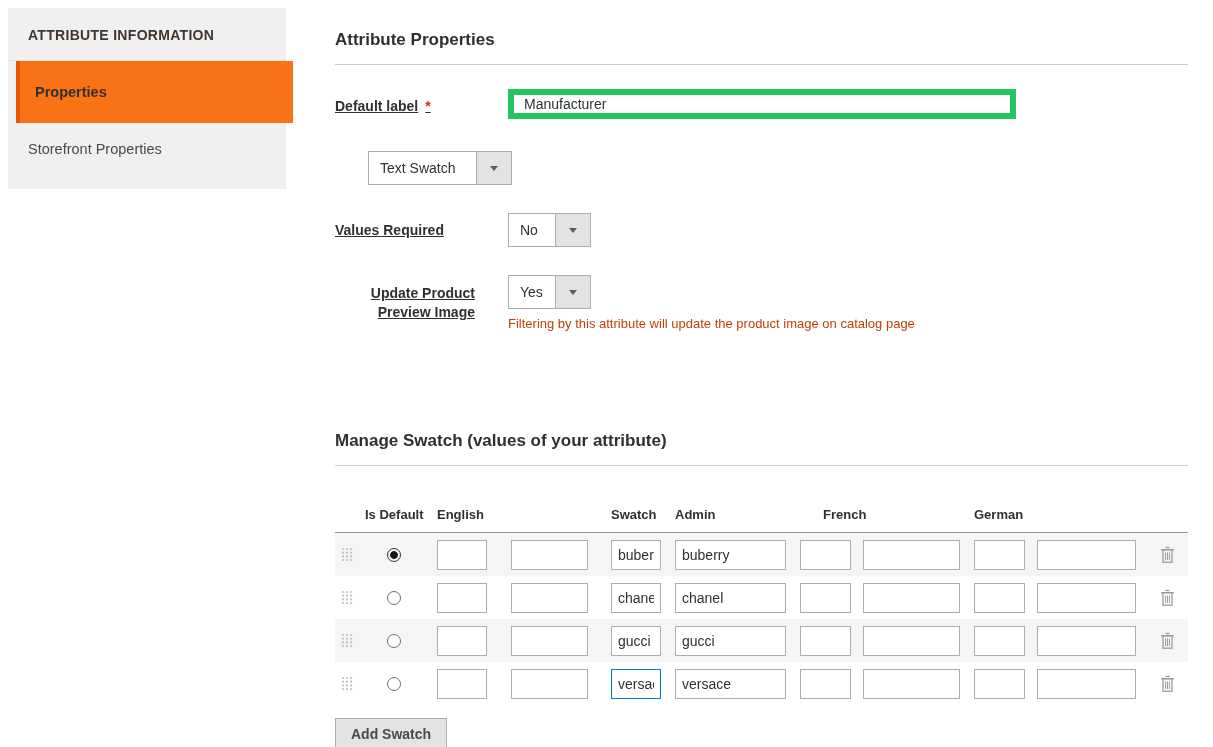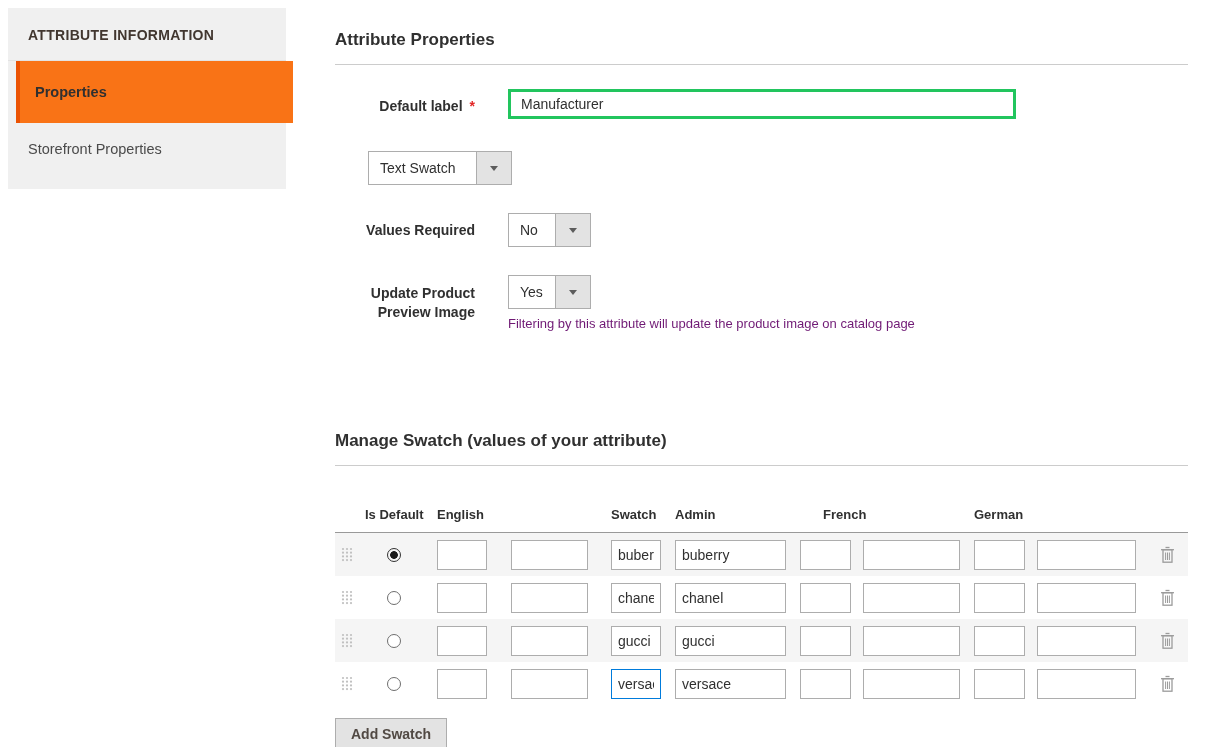--- a/index.html
+++ b/index.html
@@ -23,41 +23,41 @@
     font-weight:600; color:#303030;
   }
 
   
   .main { position:absolute; left:335px; top:30px; width:853px; }
   .section-title { margin:0 0 14px 0; font-size:17px; font-weight:600; color:#303030; }
   .section-rule { border:0; border-top:1px solid #cccccc; margin:0 0 24px 0; }
 
   .form-row { display:flex; margin-bottom:28px; }
   .form-label {
-    width:140px; min-height:34px; display:flex; align-items:center; justify-content:flex-end;
-    text-align:right; font-weight:bold; font-size:14px; line-height:19px; color:#303030;
+    width:140px; min-height:34px; display:flex; align-items:center; justify-content:flex-start;
+    text-align:right; font-weight:bold; font-size:14px; line-height:19px; color:#303030;text-decoration:underline;
   }
   .req { color:#e22626; margin-left:7px; font-weight:bold; }
   .field { margin-left:33px; }
 
   .text-input {
-    width:508px; height:30px; border:3px solid #22c55e; background:#fff;
+    width:508px; height:30px; border:6px solid #22c55e; background:#fff;
     padding:3px 10px; font-size:14px; color:#303030; font-family:inherit;
   }
 
   .select { display:inline-flex; height:34px; border:1px solid #adadad; background:#fff; cursor:pointer; align-items:stretch; }
   .select-value { display:flex; align-items:center; padding:0 11px; font-size:14px; color:#303030; }
   .w106 { width:107px; }
   .w45  { width:46px; }
   .select-arrow { width:35px; background:#e3e3e3; border-left:1px solid #adadad; display:flex; align-items:center; justify-content:center; }
   .select-arrow::after {
     content:""; width:0; height:0;
     border-left:4px solid transparent; border-right:4px solid transparent; border-top:5px solid #5c5c5c;
   }
-  .note { margin-top:7px; font-size:13px; color:#701a75; }
+  .note { margin-top:7px; font-size:13px; color:#c2410c; }
 
   
   .swatch-section { margin-top:100px; }
   .thead { position:relative; height:43px; border-bottom:1px solid #999999; }
   .thead span { position:absolute; bottom:10px; font-size:13px; font-weight:bold; color:#303030; white-space:nowrap; }
   .col-isdefault { left:30px; }  .col-english { left:102px; } .col-swatch { left:276px; }
   .col-admin { left:340px; }     .col-french { left:488px; }  .col-german { left:639px; }
 
   .trow { display:flex; align-items:center; height:43px; }
   .trow.odd { background:#f5f5f5; }

